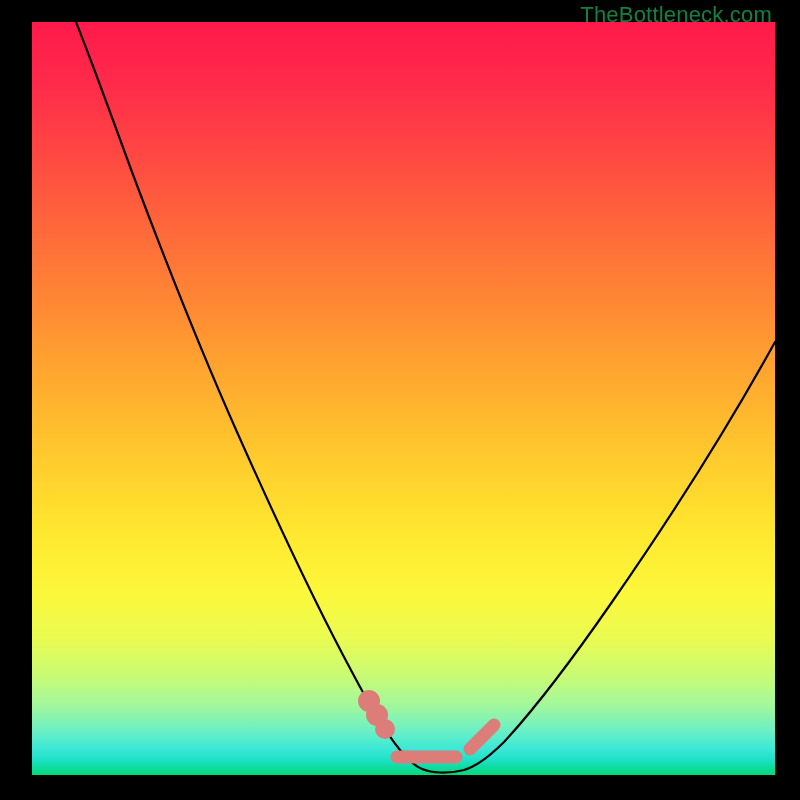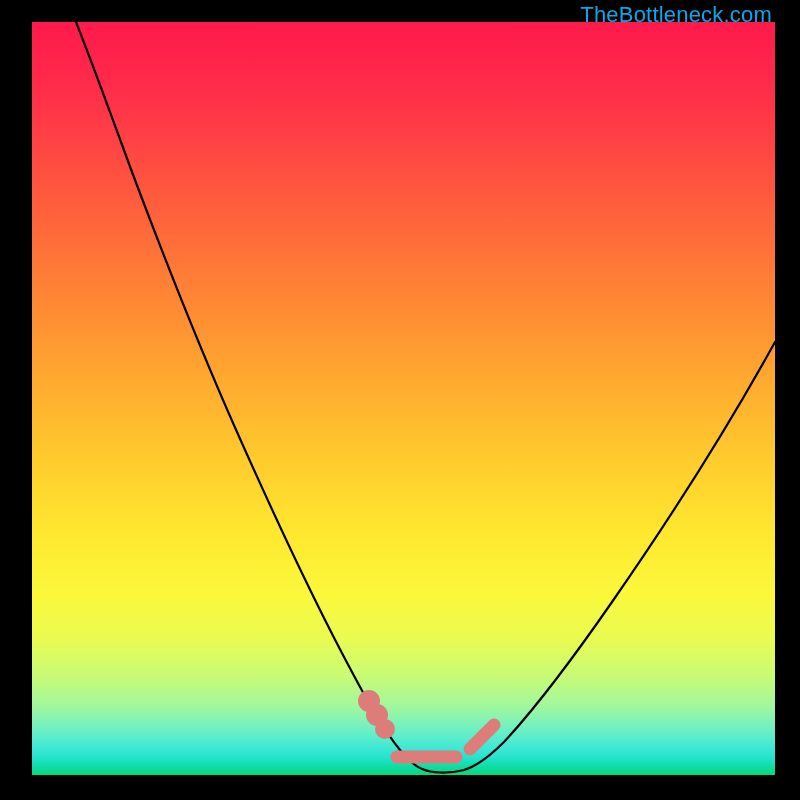--- a/index.html
+++ b/index.html
@@ -40,21 +40,21 @@
       #3de8d6 96.5%,
       #1ee1c8 98%,
       #0edc9f 99%,
       #05d97c 100%
     );
   }
   .watermark {
     position: absolute;
     top: 2px;
     right: 28px;
-    color: #0ea5e9;
+    color: #15803d;
     font-size: 22px;
     font-weight: 400;
     letter-spacing: 0.2px;
     user-select: none;
   }
   svg.curve {
     position: absolute;
     left: 0;
     top: 0;
     width: 743px;

